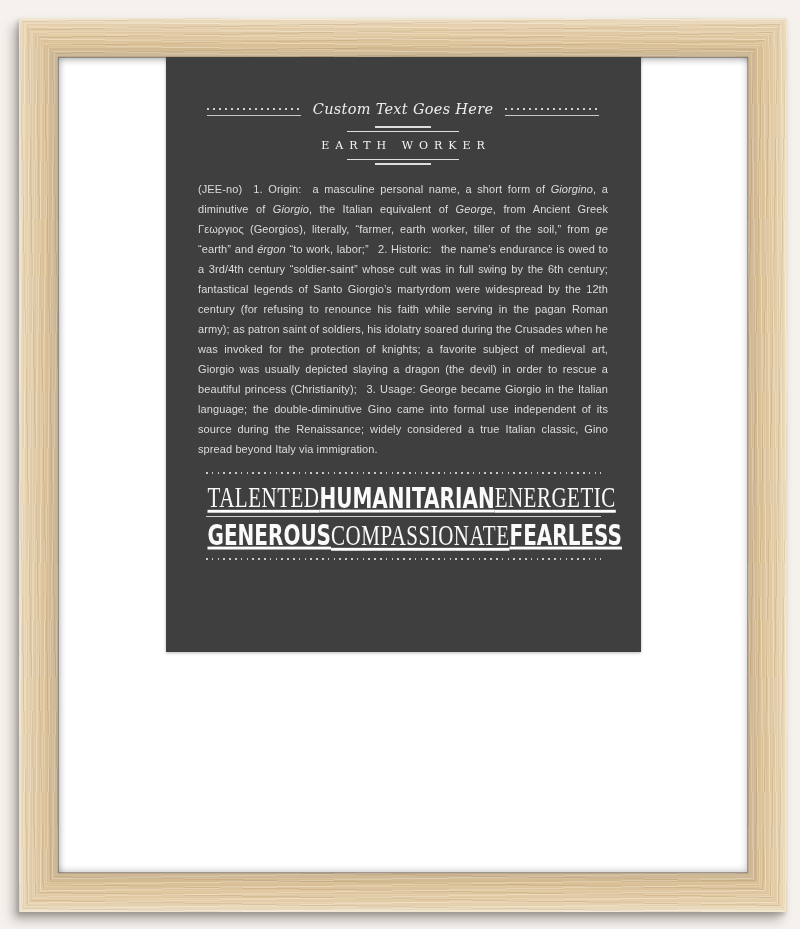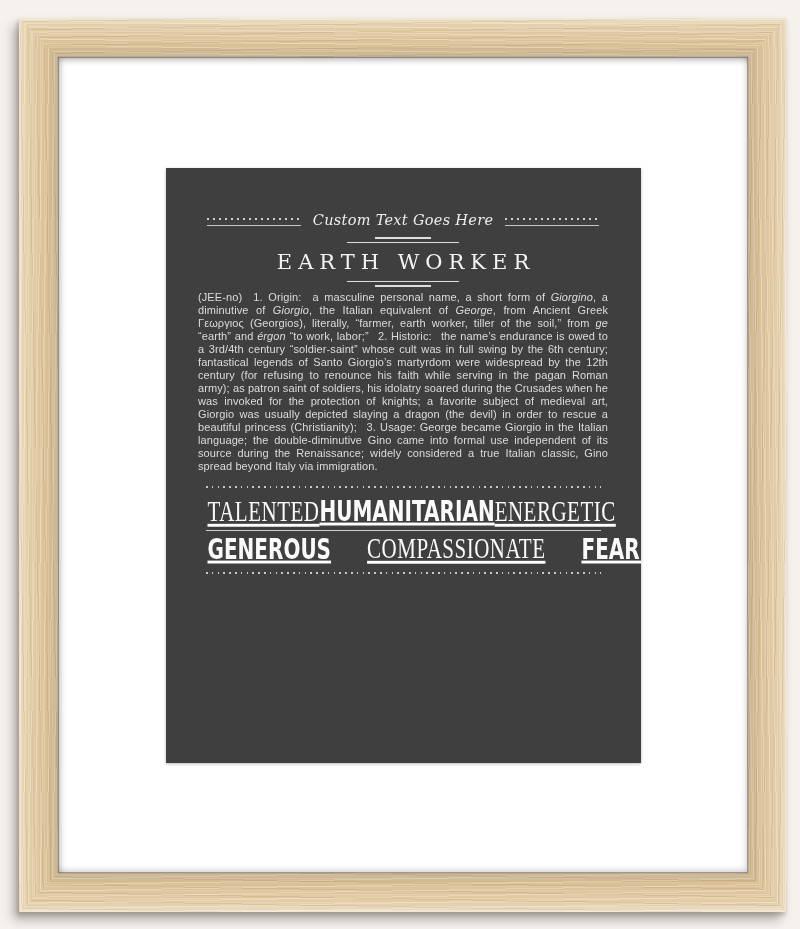--- a/index.html
+++ b/index.html
@@ -41,21 +41,21 @@
                  clip-path:polygon(0 0, 100% 39px, 100% calc(100% - 39px), 0 100%); }
   .wood.right  { right:0; top:0; bottom:0; width:39px; transform:scaleX(-1);
                  clip-path:polygon(0 0, 100% 39px, 100% calc(100% - 39px), 0 100%); }
 
   
   .mat {
     position:absolute; inset:39px; background:#ffffff;
     box-shadow:inset 0 0 0 1px rgba(70,56,40,.40),
                inset 3px 4px 7px -2px rgba(0,0,0,.38),
                inset -3px -4px 7px -2px rgba(0,0,0,.22);
-    display:flex; align-items:center; justify-content:center;
+    display:flex; align-items:flex-start; justify-content:center;
   }
 
   
   .poster {
     width:475px; height:595px; background:#3f3f3f; color:#ffffff;
     box-shadow:0 1px 3px rgba(0,0,0,.28);
     display:flex; flex-direction:column; align-items:center; overflow:hidden;
   }
 
   
@@ -80,48 +80,48 @@
   }
 
   
   .rule-group { display:flex; flex-direction:column; align-items:center; gap:3px; }
   .rule-group.above { margin-top:9px; }
   .rule-group.below { margin-top:7px; }
   .rule { background:#dedede; }
   .rule.short { width:56px; height:2px; }
   .rule.long  { width:112px; height:1px; }
   .meaning {
-    margin-top:7px; font-family:"DejaVu Serif", serif; font-size:21px;
+    margin-top:7px; font-family:"DejaVu Serif", serif; font-size:11px;
     letter-spacing:6px; padding-left:6px; color:#f4f4f4; white-space:nowrap;
   }
 
   
   .definition {
-    margin-top:4px; width:410px; text-align:justify;
-    font-family:"Liberation Sans", sans-serif; font-size:11px; line-height:13px;
+    margin-top:14px; width:410px; text-align:justify;
+    font-family:"Liberation Sans", sans-serif; font-size:11px; line-height:20px;
     color:#dcdcdc; letter-spacing:.1px;
   }
   .definition i { font-style:italic; }
 
   
   .traits {
     margin-top:13px; width:395px; padding:7px 0;
     background-image:
       repeating-linear-gradient(90deg, #c9c9c9 0 1.6px, transparent 1.6px 5.8px),
       repeating-linear-gradient(90deg, #c9c9c9 0 1.6px, transparent 1.6px 5.8px);
     background-size:100% 2px, 100% 2px;
     background-repeat:no-repeat, no-repeat;
     background-position:0 0, 0 100%;
     text-decoration:underline;
   }
   .trait-row {
     height:37px; display:flex; align-items:center; justify-content:space-between;
     padding:0 2px; white-space:nowrap;
   }
-  .trait-row + .trait-row { border-top:1px solid #cfcfcf;gap:36px; }
+  .trait-row + .trait-row { border-top:1px solid #cfcfcf; }
   .trait { display:inline-block; transform:scaleY(1.45); transform-origin:center; color:#fafafa; }
   .trait.light { font-family:"Liberation Serif", serif; font-size:21px; letter-spacing:.5px; }
   .trait.bold  { font-family:"DejaVu Sans", sans-serif; font-weight:bold; font-size:20px; letter-spacing:0; }
 </style>
 </head>
 <body>
 
 <div class="stage">
   <div class="frame">
     <div class="wood top grain-h"></div>

